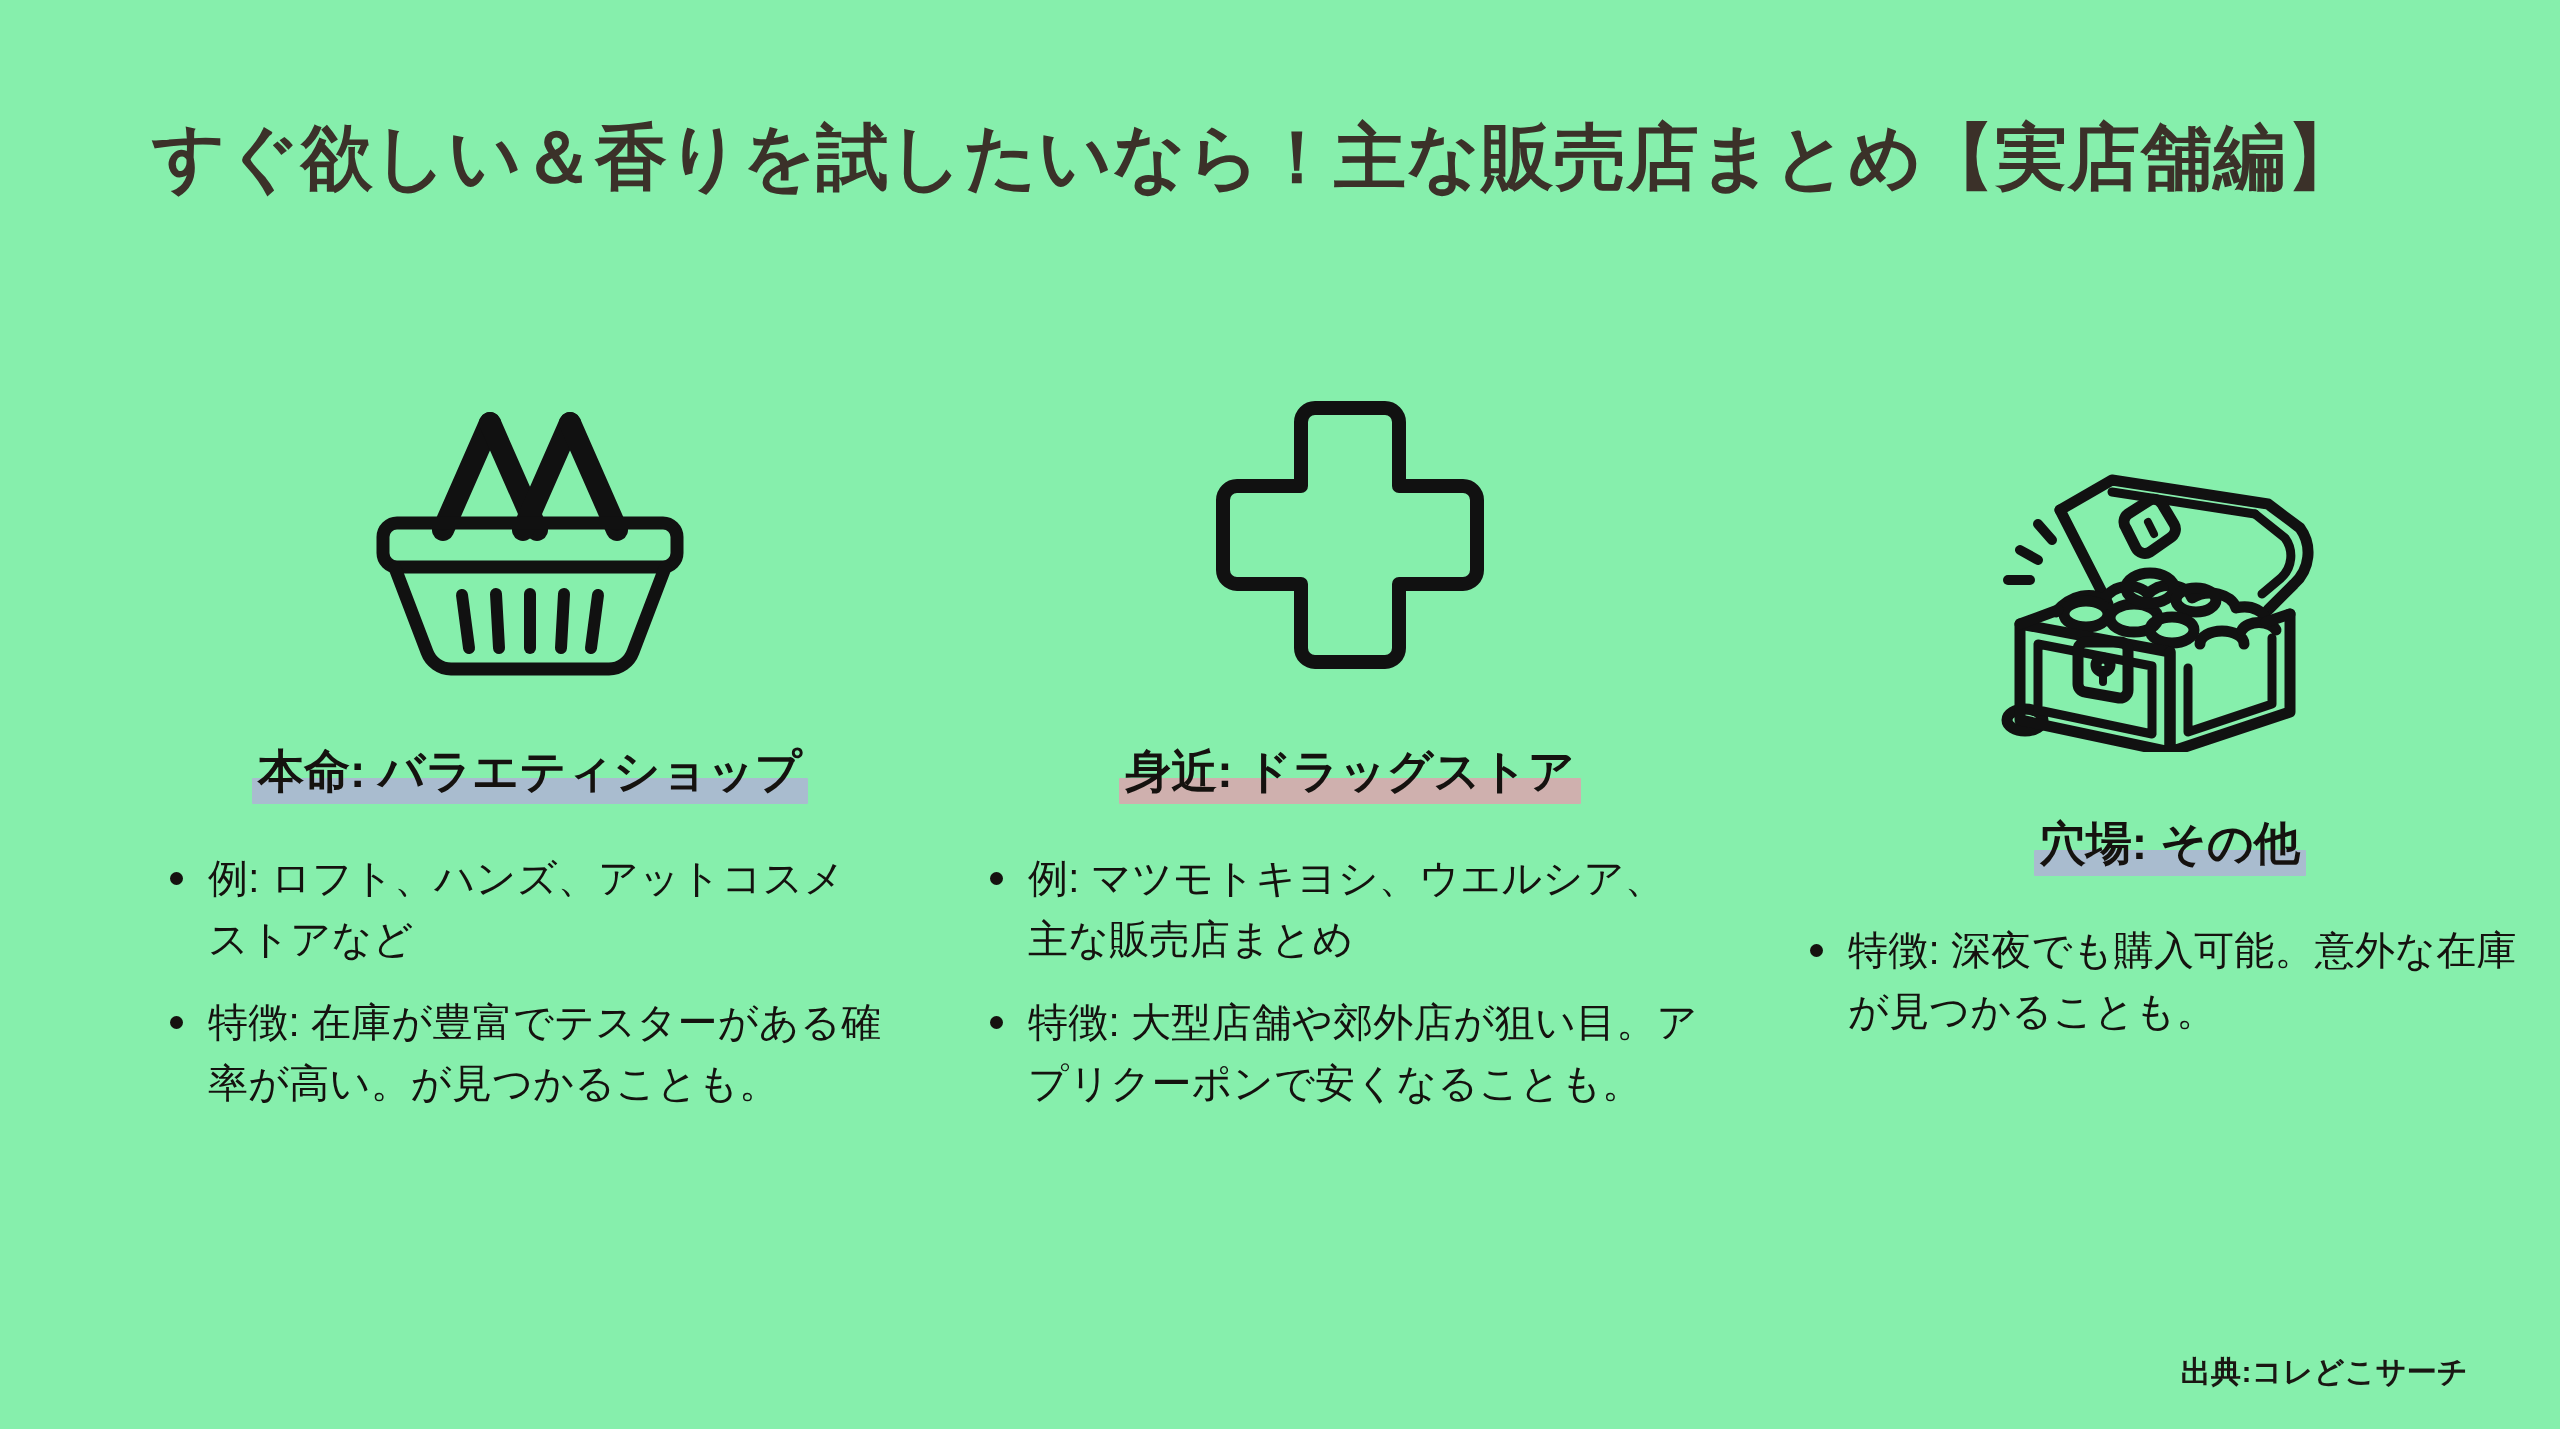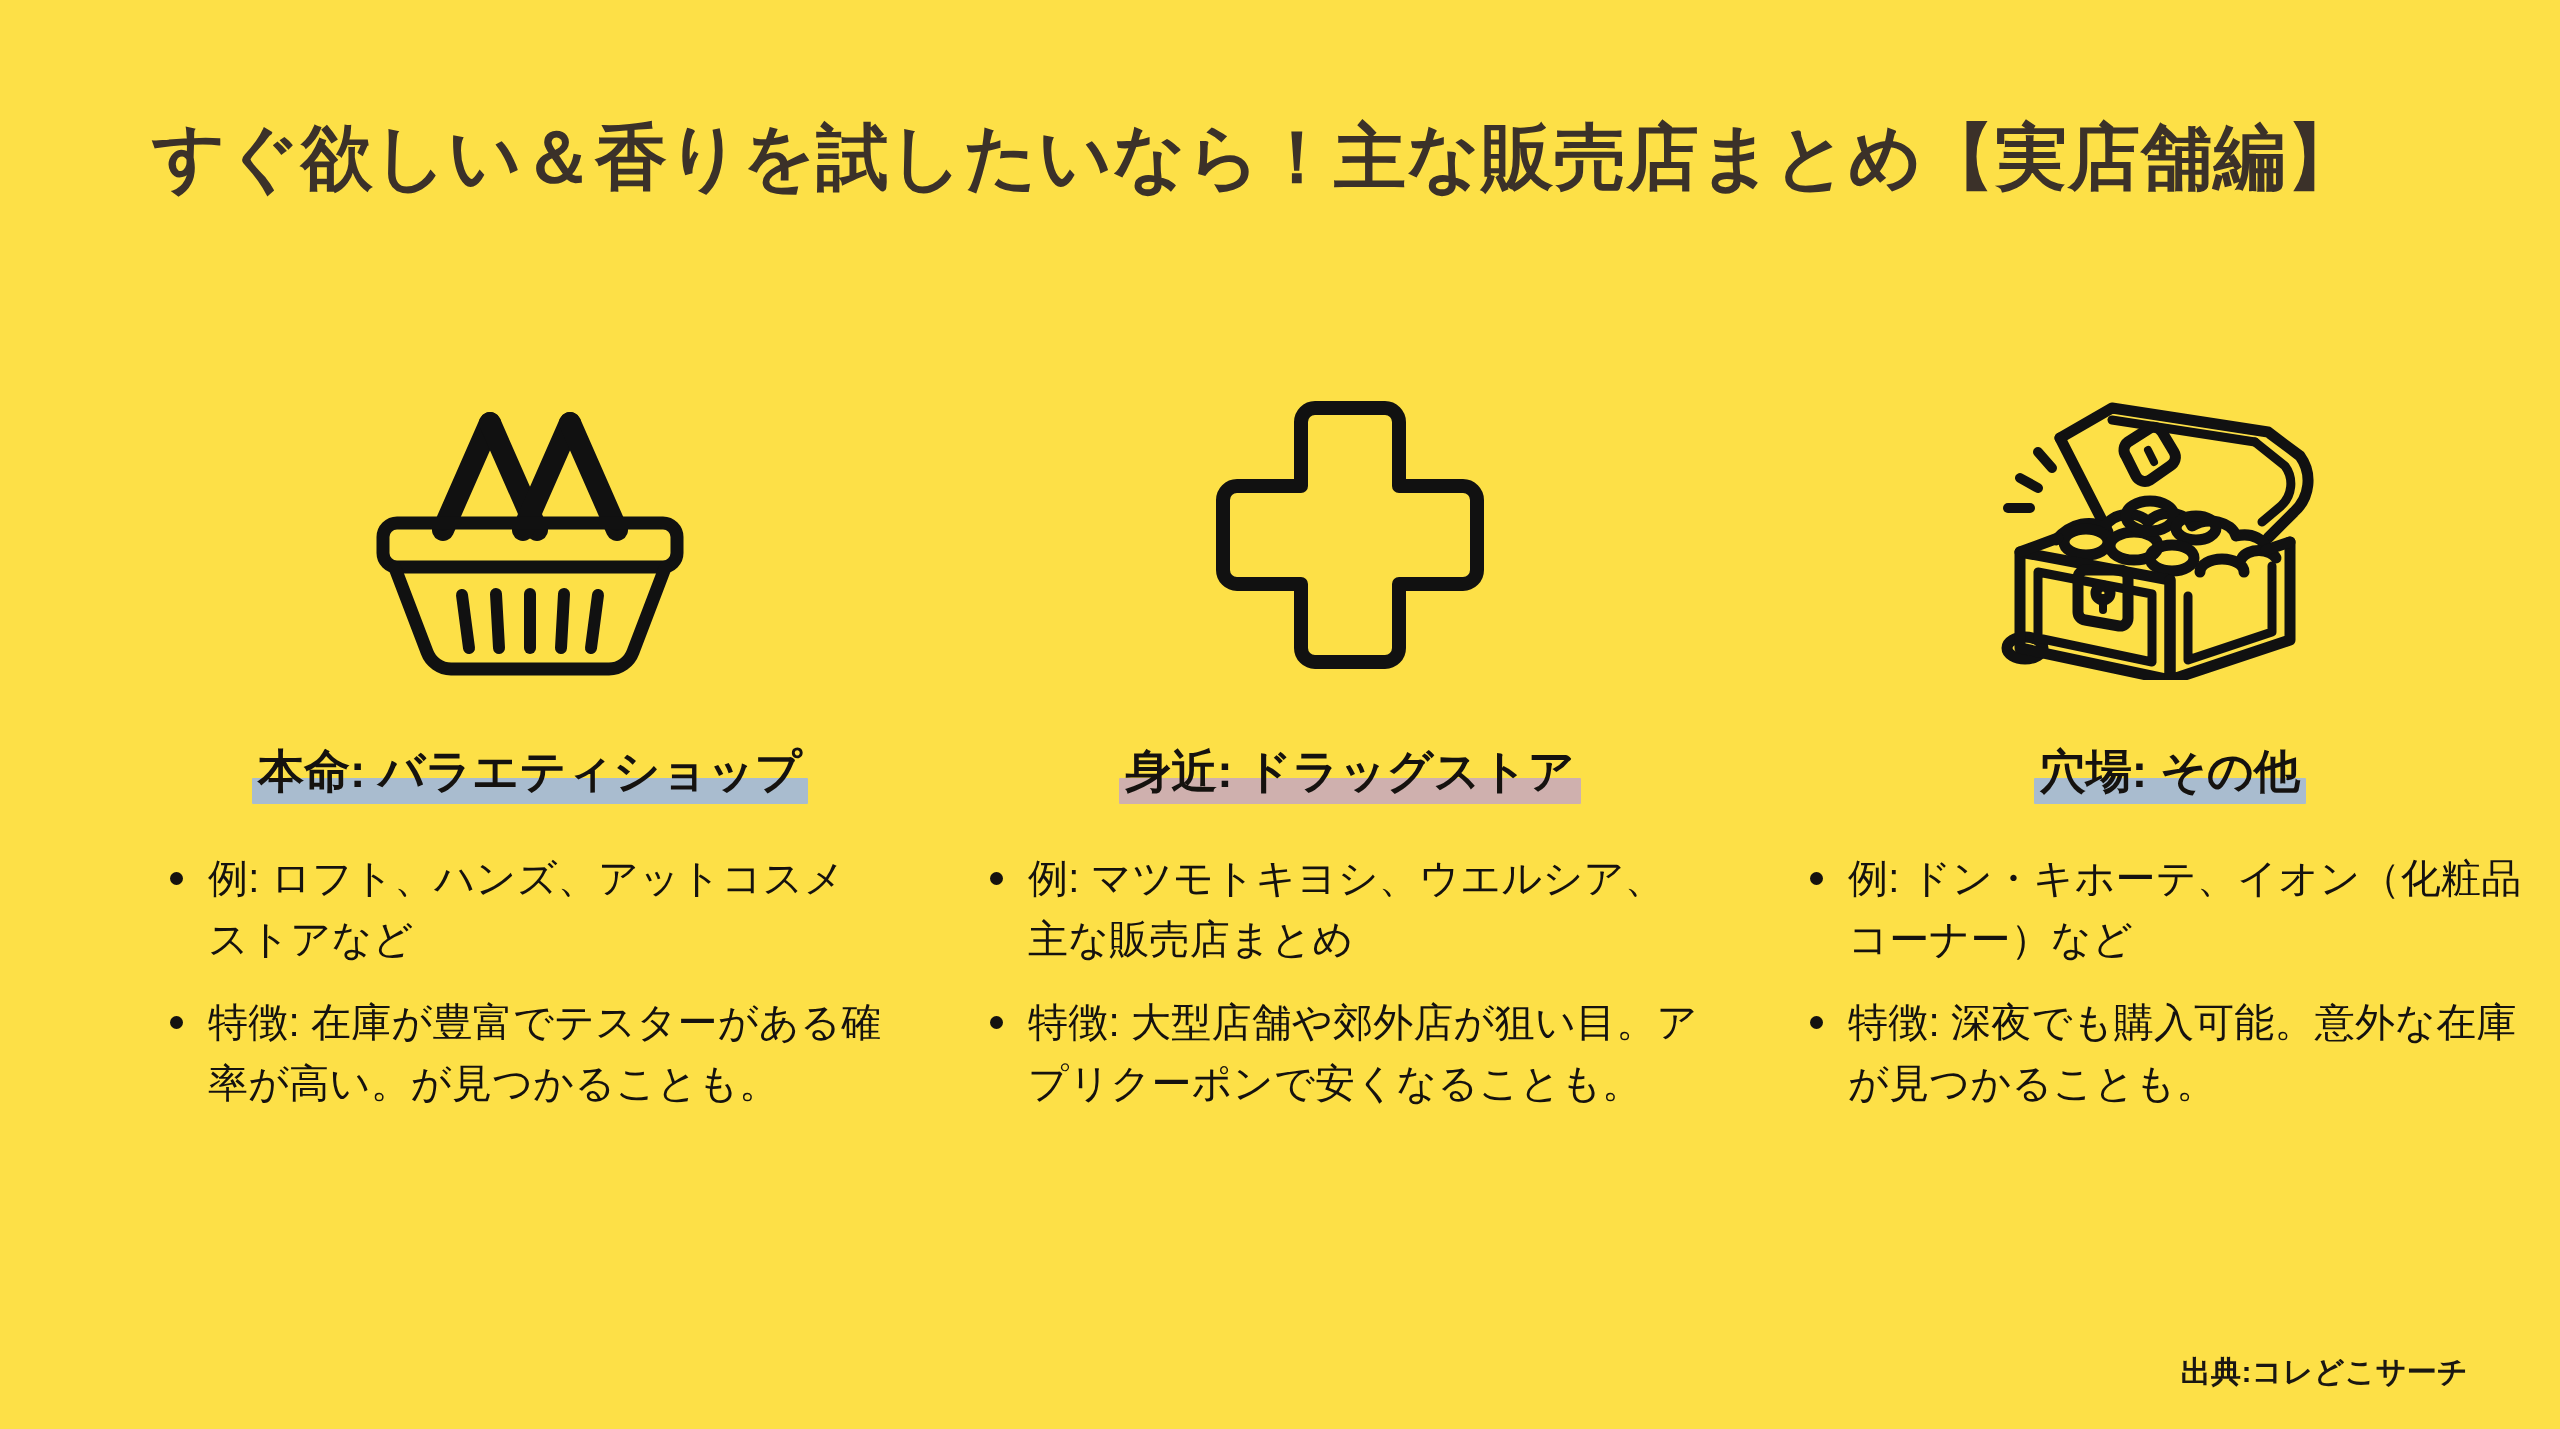--- a/index.html
+++ b/index.html
@@ -11,21 +11,21 @@
     width: 2560px;
     height: 1429px;
     overflow: hidden;
     font-family: "Liberation Sans", "DejaVu Sans", sans-serif;
     position: relative;
   }
 
   .slide {
     position: absolute;
     inset: 0;
-    background: #fde047;
+    background: #86efac;
     box-sizing: border-box;
   }
 
   
   .title {
     position: absolute;
     left: 152px;
     top: 118px;
     width: 2280px;
     font-size: 72px;
@@ -257,24 +257,20 @@
       <div class="head-row">
         <div class="heading">
           <span class="hl" style="background:#a9bccf"></span>
           <span class="txt">穴場: その他</span>
         </div>
       </div>
 
       <ul class="bullets">
         <li>
           <span class="dot"></span>
-          <span>例: ドン・キホーテ、イオン（化粧品コーナー）など</span>
-        </li>
-        <li>
-          <span class="dot"></span>
           <span>特徴: 深夜でも購入可能。意外な在庫 が見つかることも。</span>
         </li>
       </ul>
     </div>
 
   </div>
 
   <div class="source">出典:コレどこサーチ</div>
 
 </div>

